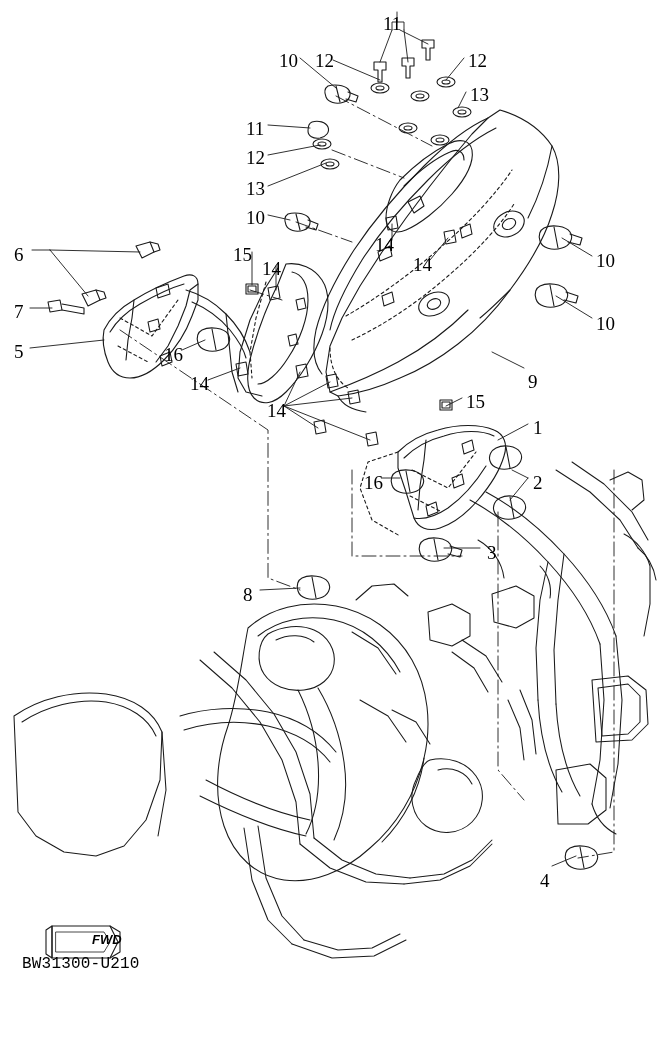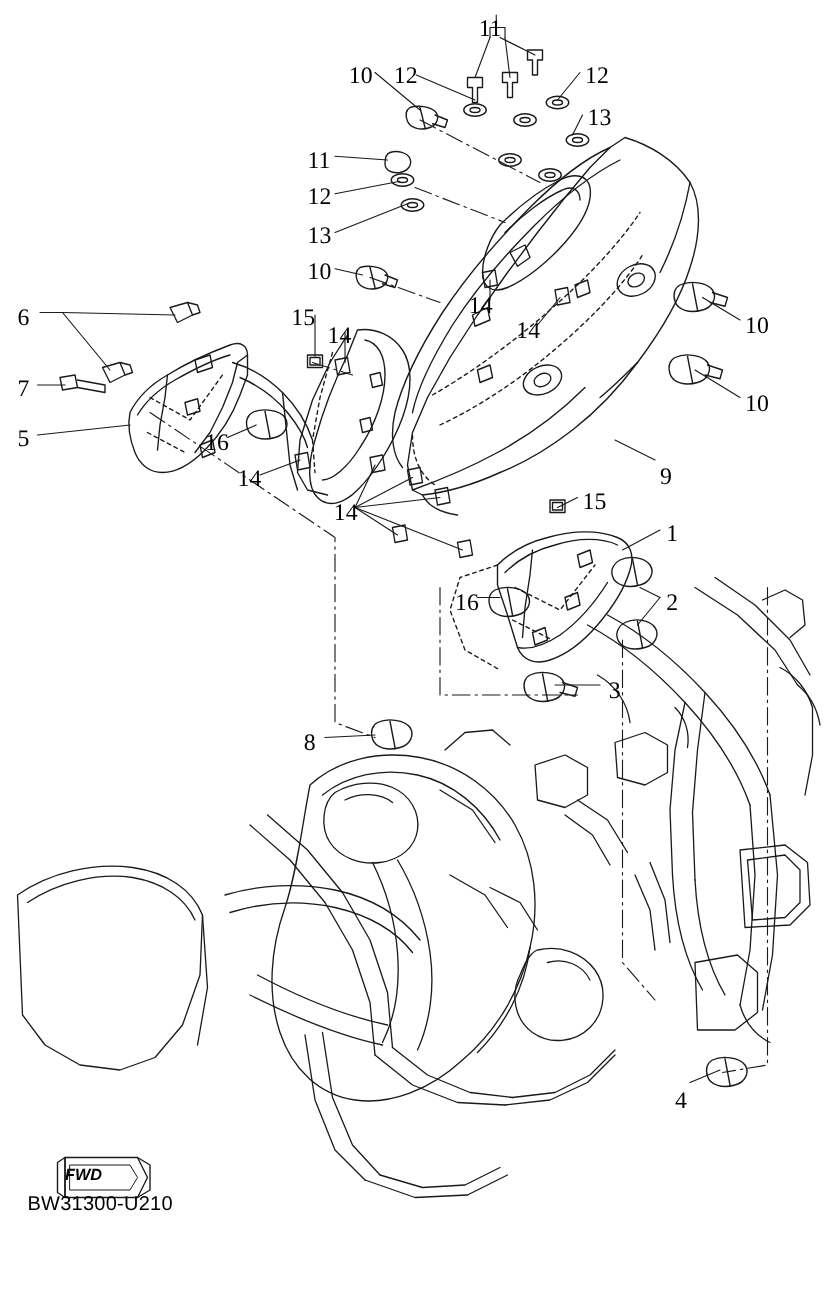--- a/index.html
+++ b/index.html
@@ -29,37 +29,38 @@
     font-family: "Liberation Serif", serif;
     font-size: 19px;
     color: #000000;
     line-height: 1;
     white-space: nowrap;
   }
   #part-code {
     position: absolute;
     left: 22px;
     top: 955px;
-    font-family: Liberation Sans, sans-serif;
+    font-family: Liberation Mono, monospace;
     font-size: 16px;
     letter-spacing: 0.2px;
     color: #000000;
     white-space: nowrap;
     text-align: center;
   }
   #fwd-label {
     position: absolute;
     left: 52px;
     top: 932px;
     font-family: "Liberation Sans", sans-serif;
     font-size: 13px;
     font-weight: bold;
     font-style: italic;
     color: #000000;
     white-space: nowrap;
+    padding-left: 40px;
   }
 </style>
 </head>
 <body>
 
 <div id="sheet">
 
   <svg id="artwork" viewBox="0 0 658 1047" xmlns="http://www.w3.org/2000/svg">
     <g fill="none" stroke="#1a1a1a" stroke-width="1.1" stroke-linecap="round" stroke-linejoin="round">
 

